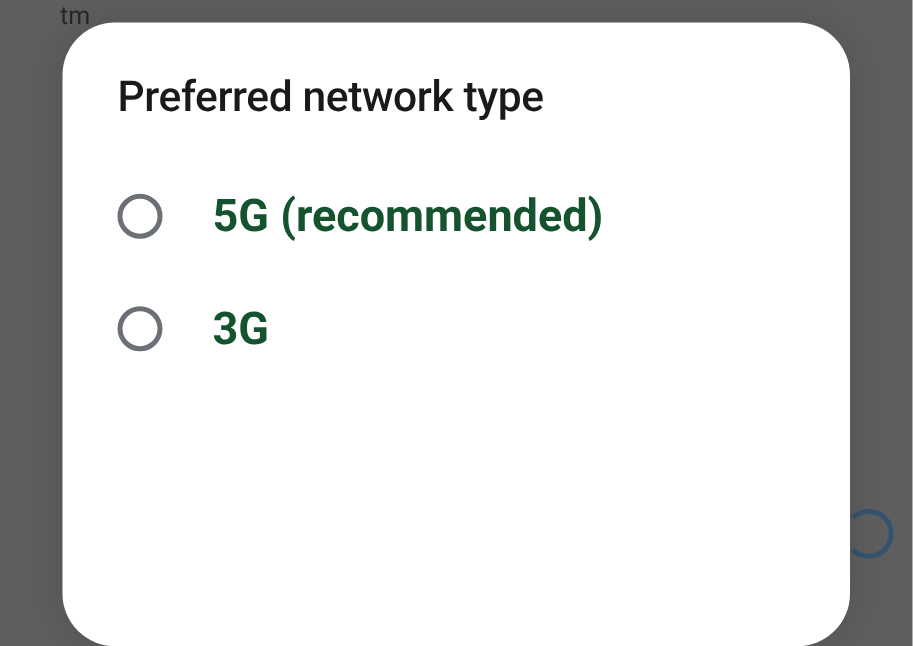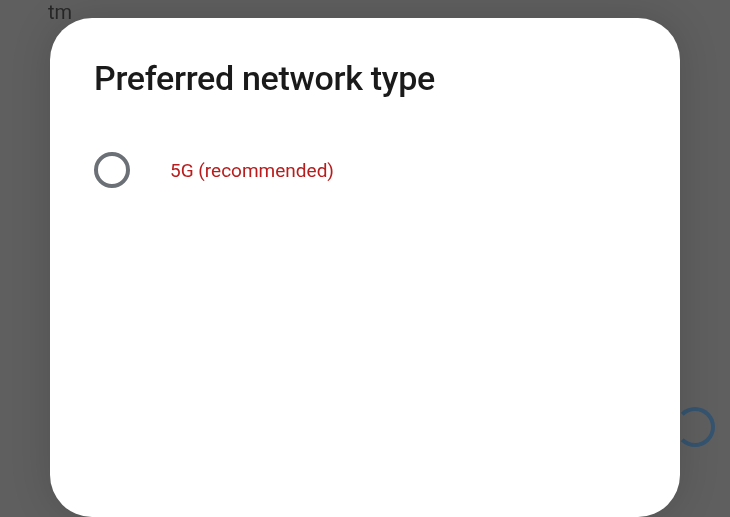--- a/index.html
+++ b/index.html
@@ -64,23 +64,23 @@
       position: absolute;
       top: 50%;
       left: 50%;
       transform: translate(-50%, -50%);
       width: 18px;
       height: 18px;
       background: #1967d2;
       border-radius: 50%;
     }
     .option-label {
-      font-size: 19px;
-      color: #b91c1c;
-      font-weight: 400;
+      font-size: 36px;
+      color: #14532d;
+      font-weight: 700;
     }
     .bg-circle {
       position: absolute;
       right: 15px;
       bottom: 70px;
       width: 40px;
       height: 40px;
       border: 4px solid #1a4d7a;
       border-radius: 50%;
       border-left-color: transparent;
@@ -96,14 +96,18 @@
 
 <div class="dialog">
   <div class="dialog-title">Preferred network type</div>
 
   <div class="option">
     <div class="radio"></div>
     <div class="option-label">5G (recommended)</div>
   </div>
 
 
+  <div class="option">
+    <div class="radio"></div>
+    <div class="option-label">3G</div>
+  </div>
 
 </div>
 
 </body></html>

